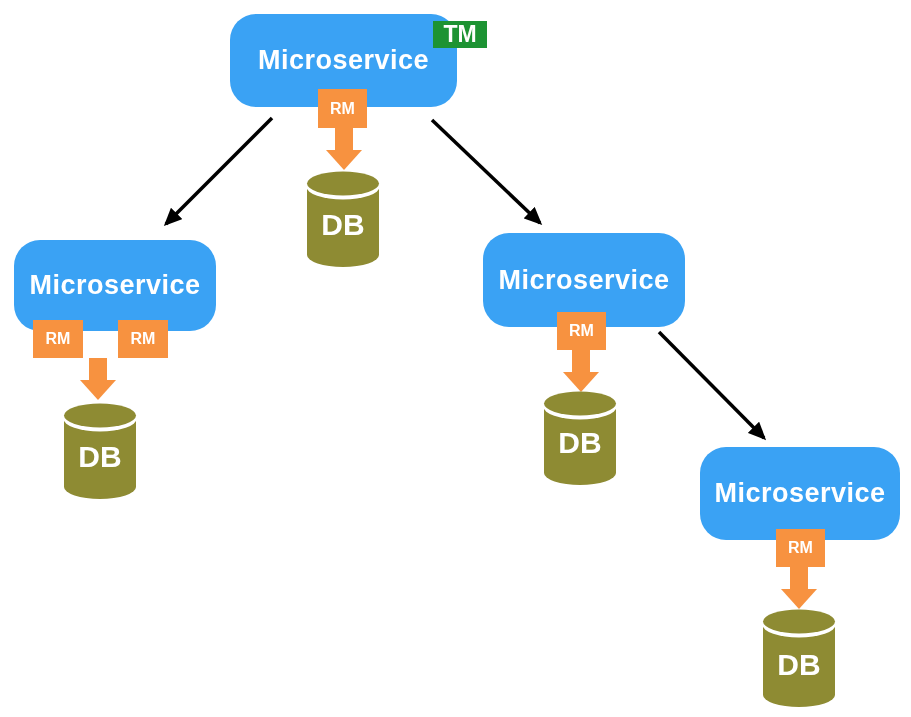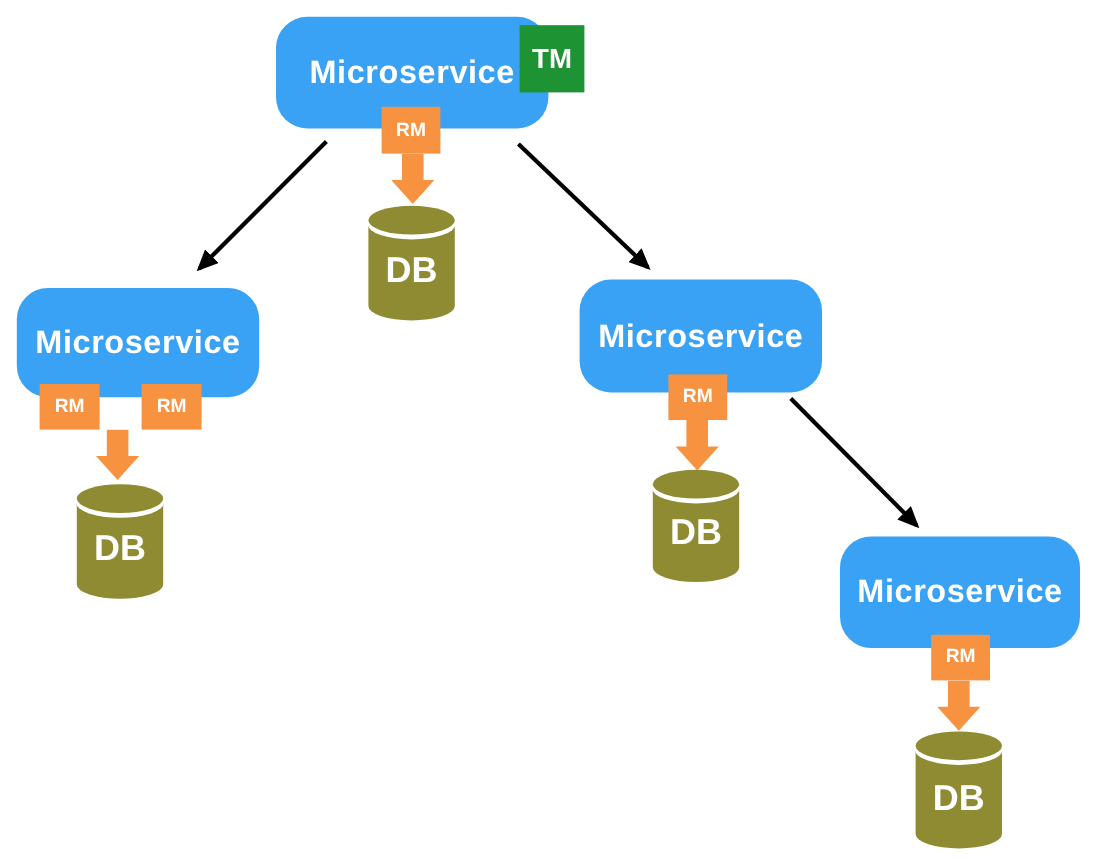--- a/index.html
+++ b/index.html
@@ -50,21 +50,21 @@
       </marker>
     </defs>
     <line x1="272" y1="118" x2="166" y2="224" stroke="#000000" stroke-width="3.5" marker-end="url(#ah)"></line>
     <line x1="432" y1="120" x2="540" y2="223" stroke="#000000" stroke-width="3.5" marker-end="url(#ah)"></line>
     <line x1="659" y1="332" x2="764" y2="438" stroke="#000000" stroke-width="3.5" marker-end="url(#ah)"></line>
   </svg>
 
   <div class="ms-box" style="left:230px;top:14px;width:227px;height:93px;">
     <span>Microservice</span>
   </div>
-  <div class="badge badge-tm" style="left:433px;top:21px;width:54px;height:56px;">
+  <div class="badge badge-tm" style="left:433px;top:21px;width:54px;height:27px;">
     <span>TM</span>
   </div>
   <div class="badge badge-rm" style="left:318px;top:89px;width:49px;height:39px;">
     <span>RM</span>
   </div>
   <svg class="oarrow" style="left:326px;top:128px;" width="36" height="42" viewBox="0 0 36 42">
     <rect x="9" y="0" width="18" height="23" fill="#f79240"></rect>
     <polygon points="0,22 36,22 18,42" fill="#f79240"></polygon>
   </svg>
   <svg class="db" style="left:304px;top:171px;" width="78" height="98" viewBox="0 0 78 98">

